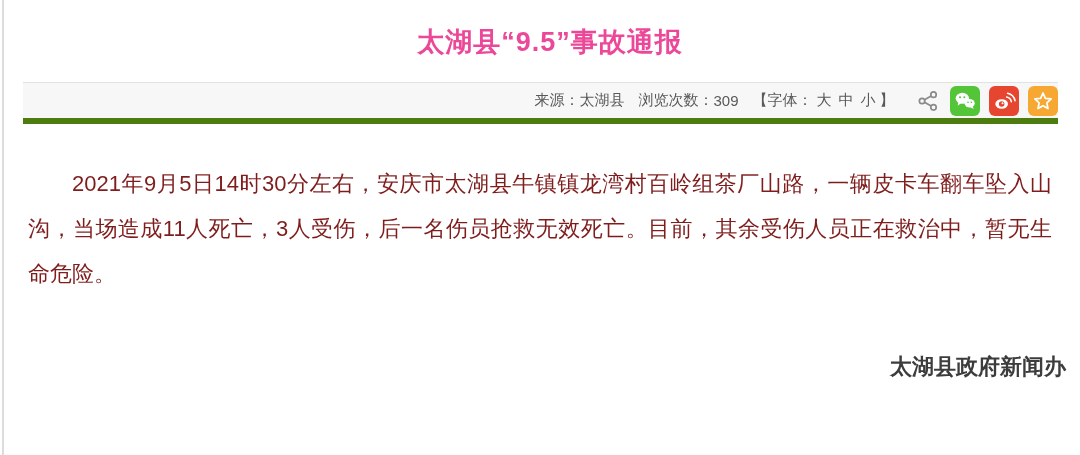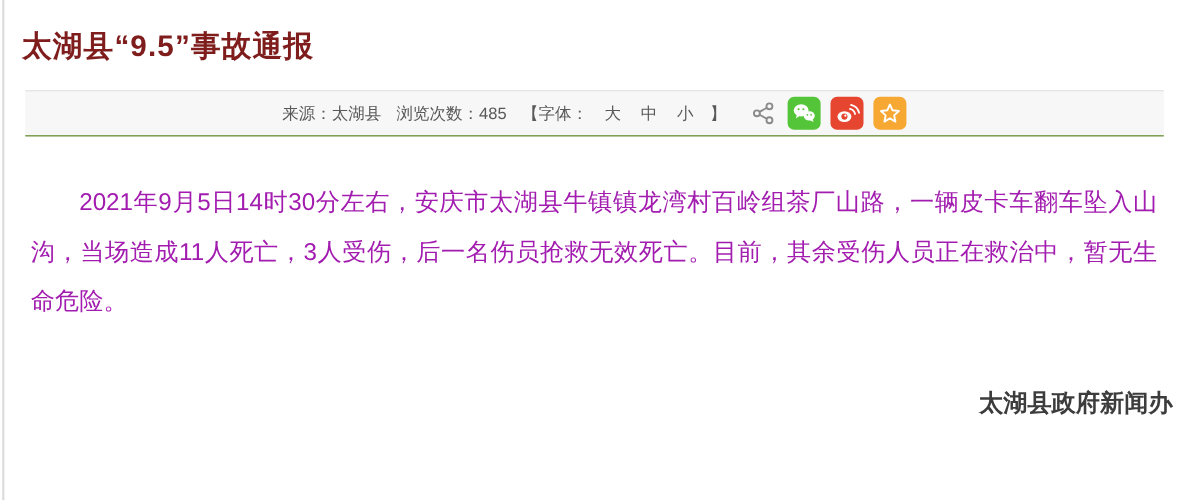--- a/index.html
+++ b/index.html
@@ -10,62 +10,62 @@
     position: relative;
     overflow: hidden;
   }
   .page-left-border {
     position: absolute; left: 2px; top: 0; bottom: 0;
     width: 2px; background: #dcdcdc;
   }
   
   .article-title {
     margin-top: 24px;
-    text-align: left;
+    text-align: center;
     font-size: 27px;
     font-weight: bold;
-    color: #7f1d1d;
+    color: #ec4899;
     letter-spacing: 1px;
     margin-left: 20px;
   }
   
   .meta-bar {
     margin: 22px auto 0 auto;
     width: 1035px;
     height: 42px;
     background: #f7f7f7;
     border-top: 1px solid #e2e2e2;
-    border-bottom: 1px solid #4d7c0f;
+    border-bottom: 6px solid #4d7c0f;
     display: flex;
     align-items: center;
-    justify-content: center;
+    justify-content: flex-end;
     gap: 14px;
     font-size: 15px;
     color: #595959;
     white-space: nowrap;
   }
   .meta-item { display: inline-flex; align-items: center; }
-  .font-controls { display: inline-flex; align-items: center; gap: 12px; }
+  .font-controls { display: inline-flex; align-items: center; gap: 1px; }
   .font-option { cursor: pointer; padding: 0 3px; color: #595959; text-decoration: none; }
   .share-icons { display: inline-flex; align-items: center; gap: 9px; margin-left: 6px; }
   .icon-btn {
     width: 30px; height: 30px;
     border: none; border-radius: 6px;
     display: inline-flex; align-items: center; justify-content: center;
     cursor: pointer; padding: 0;
   }
   .icon-btn.plain { background: transparent; width: 26px; }
   .icon-btn.wechat { background: #54c538; }
   .icon-btn.weibo  { background: #e6452f; }
   .icon-btn.star   { background: #f6a832; }
   
   .article-body {
     padding: 0 28px;
     margin-top: 37px;
-    color: #a21caf;
+    color: #7f1d1d;
     font-size: 22px;
     line-height: 45px;
     text-align: justify;
   }
   .article-body p { text-indent: 2em; margin-bottom: 5px; }
   
   .signature-row {
     margin-top: 56px;
     padding: 0 28px;
     text-align: right;
@@ -85,21 +85,21 @@
 
 <h1 class="article-title">太湖县“9.5”事故通报</h1>
 
 <div class="meta-bar">
   <span class="meta-item">
       <span>来源：</span>
       <span>太湖县</span>
     </span>
   <span class="meta-item">
       <span>浏览次数：</span>
-      <span>485</span>
+      <span>309</span>
     </span>
   <span class="meta-item font-controls">
     <span>【字体：</span>
     <a class="font-option">大</a>
     <a class="font-option">中</a>
     <a class="font-option">小</a>
     <span>】</span>
   </span>
   <span class="share-icons">
     <button class="icon-btn plain" title="">

